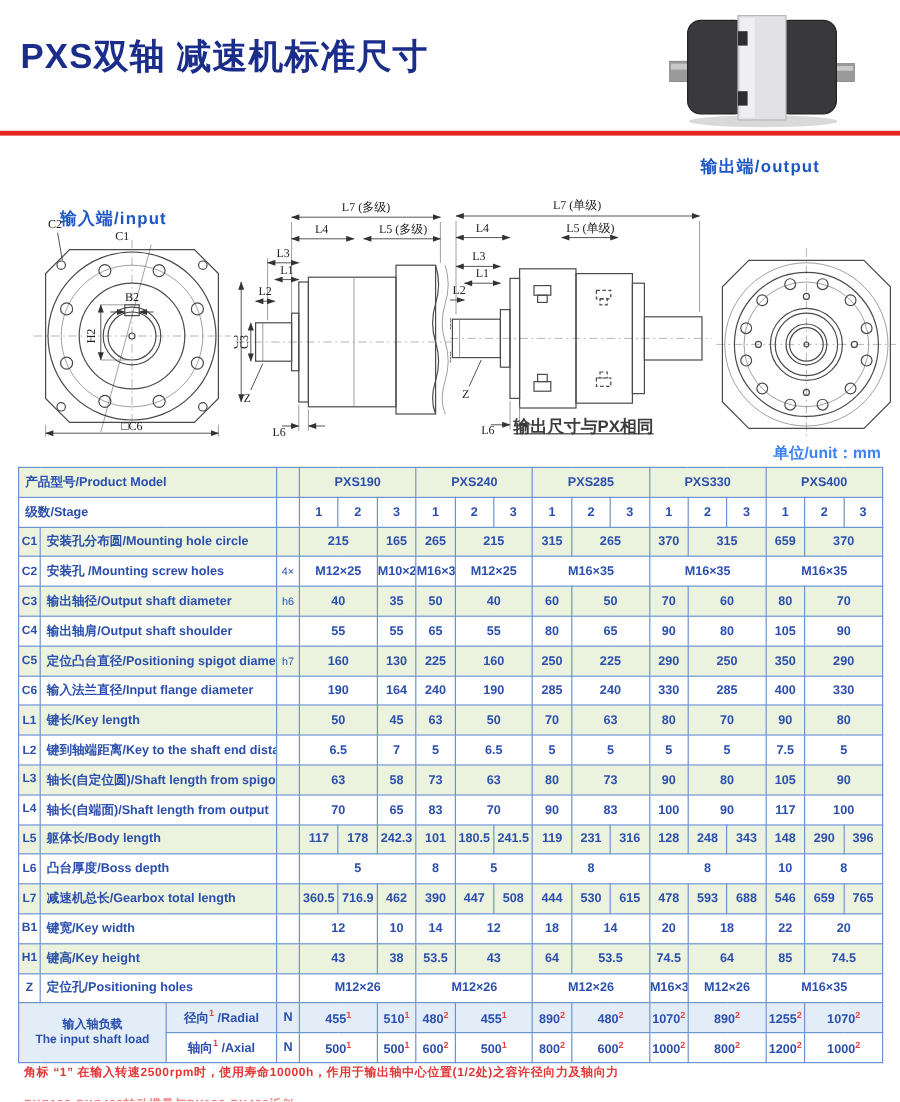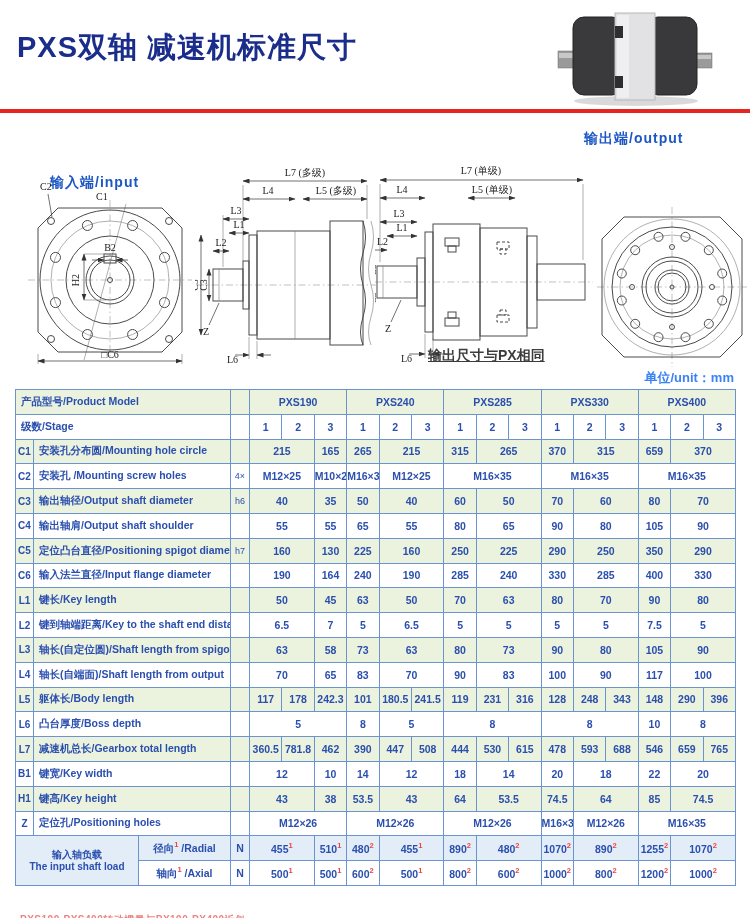--- a/index.html
+++ b/index.html
@@ -481,21 +481,21 @@
             <td class="val" colspan="3">8</td>
             <td class="val" colspan="3">8</td>
             <td class="val">10</td>
             <td class="val" colspan="2">8</td>
           </tr>
           <tr class="g">
             <td class="code">L7</td>
             <td class="lbl" colspan="2">减速机总长/Gearbox total length</td>
             <td class="qual"></td>
             <td class="val">360.5</td>
-            <td class="val">781.8</td>
+            <td class="val">716.9</td>
             <td class="val">462</td>
             <td class="val">390</td>
             <td class="val">447</td>
             <td class="val">508</td>
             <td class="val">444</td>
             <td class="val">530</td>
             <td class="val">615</td>
             <td class="val">478</td>
             <td class="val">593</td>
             <td class="val">688</td>
@@ -573,15 +573,16 @@
             <td class="val" colspan="2">600<sup>2</sup></td>
             <td class="val">1000<sup>2</sup></td>
             <td class="val" colspan="2">800<sup>2</sup></td>
             <td class="val">1200<sup>2</sup></td>
             <td class="val" colspan="2">1000<sup>2</sup></td>
           </tr>
         </tbody>
     </table>
   </div>
 
+  <div class="note note-red" style="top:887px">角标 “1” 在输入转速2500rpm时，使用寿命10000h，作用于输出轴中心位置(1/2处)之容许径向力及轴向力</div>
   <div class="note note-pink" style="top:913px">PXS190-PXS400转动惯量与PX190-PX400近似。</div>
 
 </div>
 
 </body></html>

